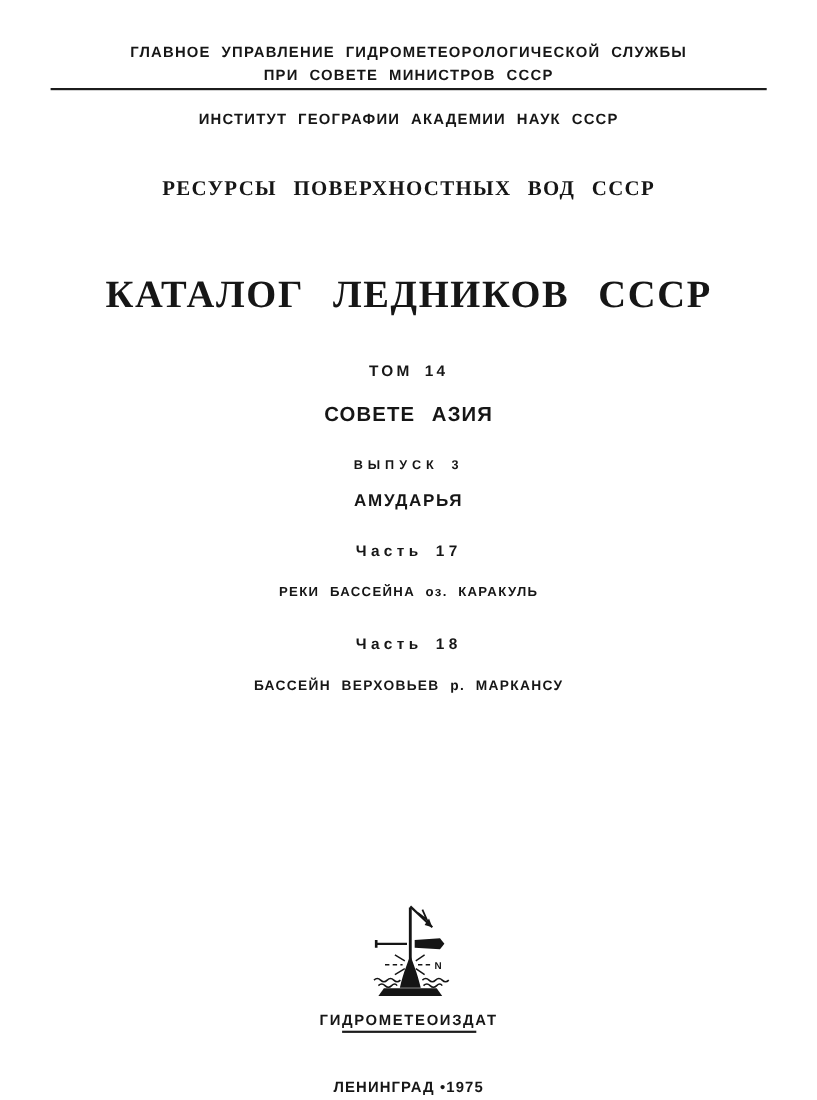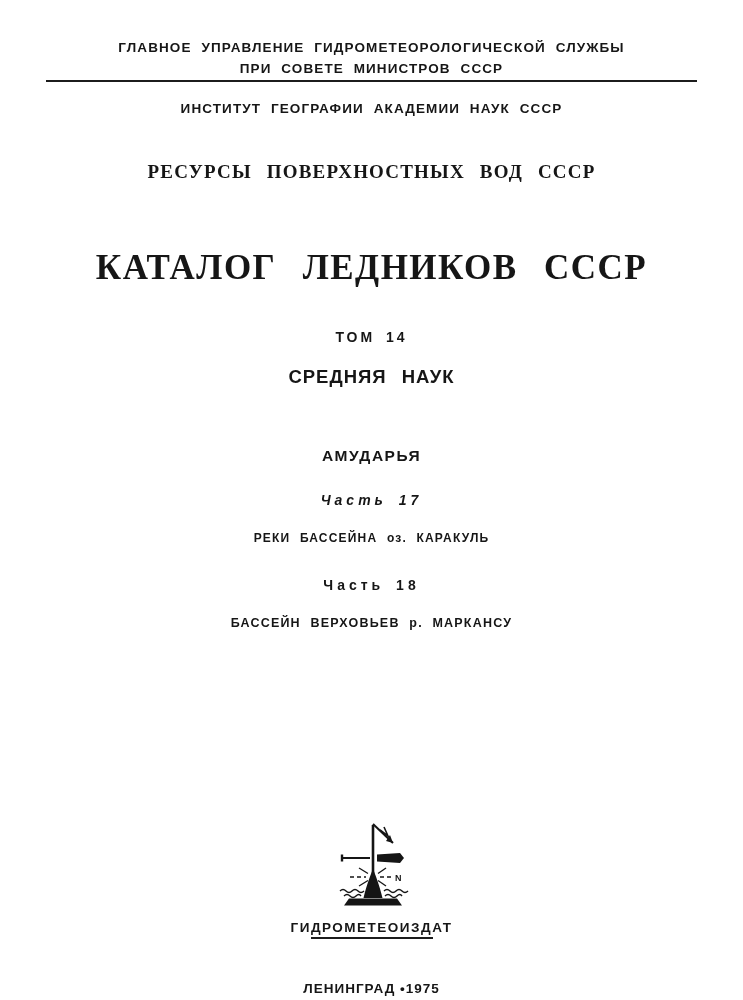--- a/index.html
+++ b/index.html
@@ -36,21 +36,21 @@
   .main-title {
     top: 250px; font-size: 35px; letter-spacing: 1.5px; word-spacing: 16px;
     font-family: "Liberation Serif", serif;
   }
 
   .volume-label  { top: 330px; font-size: 14px;   letter-spacing: 3px; word-spacing: 4px; }
   .volume-region { top: 368px; font-size: 18.5px; letter-spacing: 1px; word-spacing: 9px; }
   .issue-label   { top: 418px; font-size: 11.5px; letter-spacing: 4.5px; word-spacing: 4px; }
   .issue-name    { top: 448px; font-size: 15.5px; letter-spacing: 1.5px; }
 
-  .part17-label  { top: 493px; font-size: 14px;   letter-spacing: 4px; word-spacing: 4px; font-style: italic; }
+  .part17-label  { top: 493px; font-size: 14px;   letter-spacing: 4px; word-spacing: 4px; }
   .part17-name   { top: 532px; font-size: 12px;   letter-spacing: 1.2px; word-spacing: 5px; }
   .part18-label  { top: 578px; font-size: 14px;   letter-spacing: 4px; word-spacing: 4px; }
   .part18-name   { top: 617px; font-size: 12.5px; letter-spacing: 1.2px; word-spacing: 5px; }
 
   .emblem { position: absolute; left: 336px; top: 820px; width: 80px; height: 88px; }
 
   .publisher-name { top: 921px; font-size: 13.5px; letter-spacing: 1.5px; }
   .publisher-rule { top: 937px; left: 311px; width: 122px; height: 2px; }
   .publisher-city { top: 982px; font-size: 13.5px; letter-spacing: 1px; }
 </style>
@@ -61,21 +61,22 @@
 
   <div class="t header-line1">ГЛАВНОЕ УПРАВЛЕНИЕ ГИДРОМЕТЕОРОЛОГИЧЕСКОЙ СЛУЖБЫ</div>
   <div class="t header-line2">ПРИ СОВЕТЕ МИНИСТРОВ СССР</div>
   <div class="rule header-rule"></div>
   <div class="t header-line3">ИНСТИТУТ ГЕОГРАФИИ АКАДЕМИИ НАУК СССР</div>
 
   <div class="t series-title">РЕСУРСЫ ПОВЕРХНОСТНЫХ ВОД СССР</div>
   <div class="t main-title">КАТАЛОГ ЛЕДНИКОВ СССР</div>
 
   <div class="t volume-label">ТОМ 14</div>
-  <div class="t volume-region">СРЕДНЯЯ НАУК</div>
+  <div class="t volume-region">СОВЕТЕ АЗИЯ</div>
+  <div class="t issue-label">ВЫПУСК 3</div>
   <div class="t issue-name">АМУДАРЬЯ</div>
 
   <div class="t part17-label">Часть 17</div>
   <div class="t part17-name">РЕКИ БАССЕЙНА оз. КАРАКУЛЬ</div>
   <div class="t part18-label">Часть 18</div>
   <div class="t part18-name">БАССЕЙН ВЕРХОВЬЕВ р. МАРКАНСУ</div>
 
   <svg class="emblem" viewBox="0 0 80 88" xmlns="http://www.w3.org/2000/svg" fill="none" stroke="#151515">
 
     <line x1="37" y1="5" x2="37" y2="56" stroke-width="2.6"></line>

